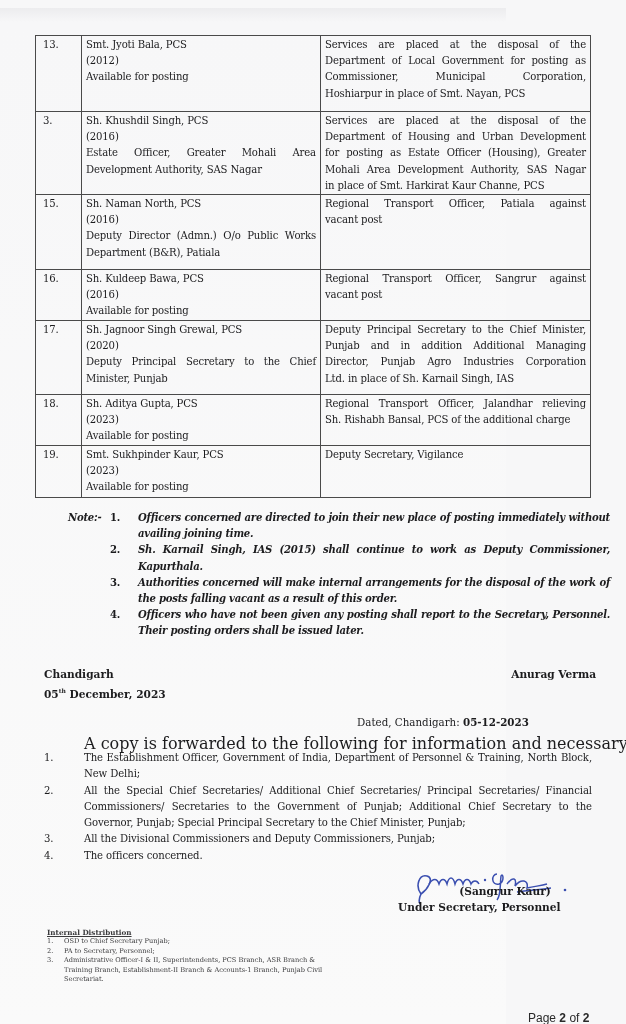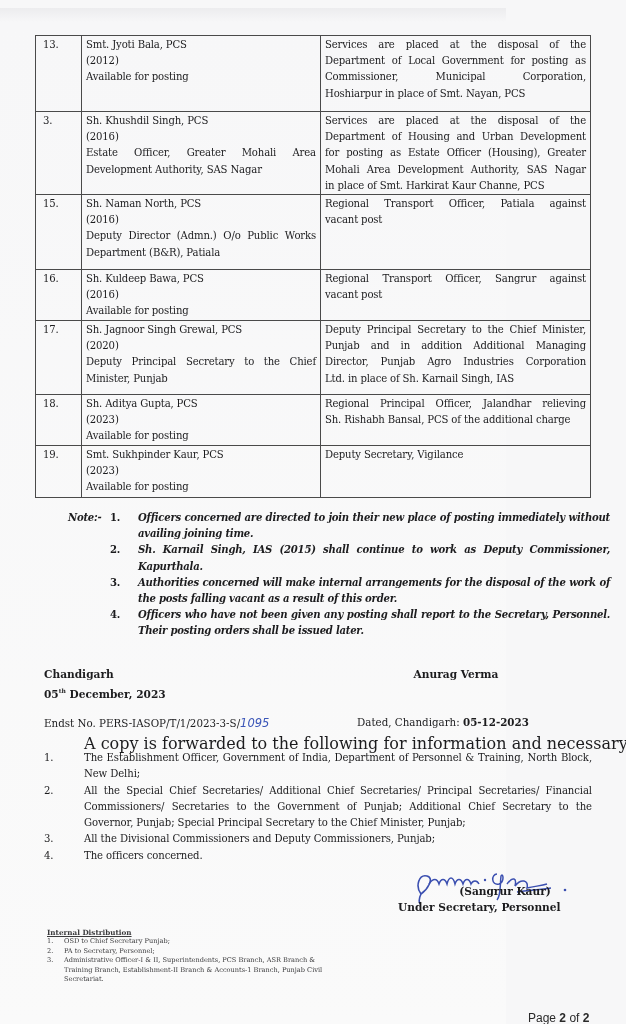--- a/index.html
+++ b/index.html
@@ -49,21 +49,21 @@
     .note { position: relative; padding-left: 40px; margin-left: 0; }
     .note .num { position: absolute; left: 26px; top: 0; font-style: normal; }
     .note .txt { display: block; margin-left: 0; padding-left: 14px; text-align: justify; }
     .notes-list { margin-left: 16px; }
 
     
     .abs { position: absolute; white-space: nowrap; }
     .b { font-weight: bold; }
     .loc { left: 44px; top: 660px; font-size: 10.6px; }
     .date-main { left: 44px; top: 679px; font-size: 10.6px; }
-    .signer-name { left: 316px; top: 660px; width: 280px; text-align: center; font-size: 10.6px; }
+    .signer-name { left: 316px; top: 660px; width: 280px; text-align: right; font-size: 10.6px; }
     .signer-title { left: 316px; top: 679px; width: 280px; text-align: center; font-size: 10.6px; }
     .endst { left: 44px; top: 708px; font-size: 10.3px; }
     .endst .hand { color: #3b56b8; font-family: "DejaVu Sans", sans-serif; font-style: italic; font-size: 11.5px; }
     .dated { left: 357px; top: 708px; font-size: 10.3px; }
     .fwd { left: 84px; top: 726px; font-size: 16px; }
 
     .copies { position: absolute; left: 44px; top: 742px; width: 548px; font-size: 10.1px; line-height: 16.3px; letter-spacing: -0.1px; }
     .copy { position: relative; padding-left: 40px; }
     .copy .num { position: absolute; left: 0; top: 0; }
     .copy .txt { text-align: justify; display: block; }
@@ -160,21 +160,21 @@
           </td>
         </tr>
         <tr class="r18">
           <td class="sno">18.</td>
           <td class="name">
             <span class="line">Sh. Aditya Gupta, PCS</span>
             <span class="line">(2023)</span>
             <span class="line">Available for posting</span>
           </td>
           <td class="post">
-            <span class="just">Regional Principal Officer, Jalandhar relieving</span>
+            <span class="just">Regional Transport Officer, Jalandhar relieving</span>
             <span class="line">Sh. Rishabh Bansal, PCS of the additional charge</span>
           </td>
         </tr>
         <tr class="r19">
           <td class="sno">19.</td>
           <td class="name">
             <span class="line">Smt. Sukhpinder Kaur, PCS</span>
             <span class="line">(2023)</span>
             <span class="line">Available for posting</span>
           </td>
@@ -205,21 +205,20 @@
           <span class="txt">Officers who have not been given any posting shall report to the Secretary, Personnel. Their posting orders shall be issued later.</span>
         </div>
       </div>
   </div>
 
   <div class="abs b loc">Chandigarh</div>
   <div class="abs b date-main"><span>05</span><sup style="font-size:6px">th</sup><span> December, 2023</span></div>
 
   <div class="abs b signer-name">Anurag Verma</div>
 
-  <div class="abs endst"><span>Endst No. PERS-IASOP/T/1/2023-3-S/</span><span class="hand">1095</span></div>
   <div class="abs dated"><span>Dated, Chandigarh: </span><b>05-12-2023</b></div>
   <div class="abs fwd">A copy is forwarded to the following for information and necessary action:-</div>
 
   <div class="copies" id="copies">
       <div class="copy">
         <span class="num">1.</span>
         <span class="txt">The Establishment Officer, Government of India, Department of Personnel &amp; Training, North Block, New Delhi;</span>
       </div>
       <div class="copy">
         <span class="num">2.</span>

